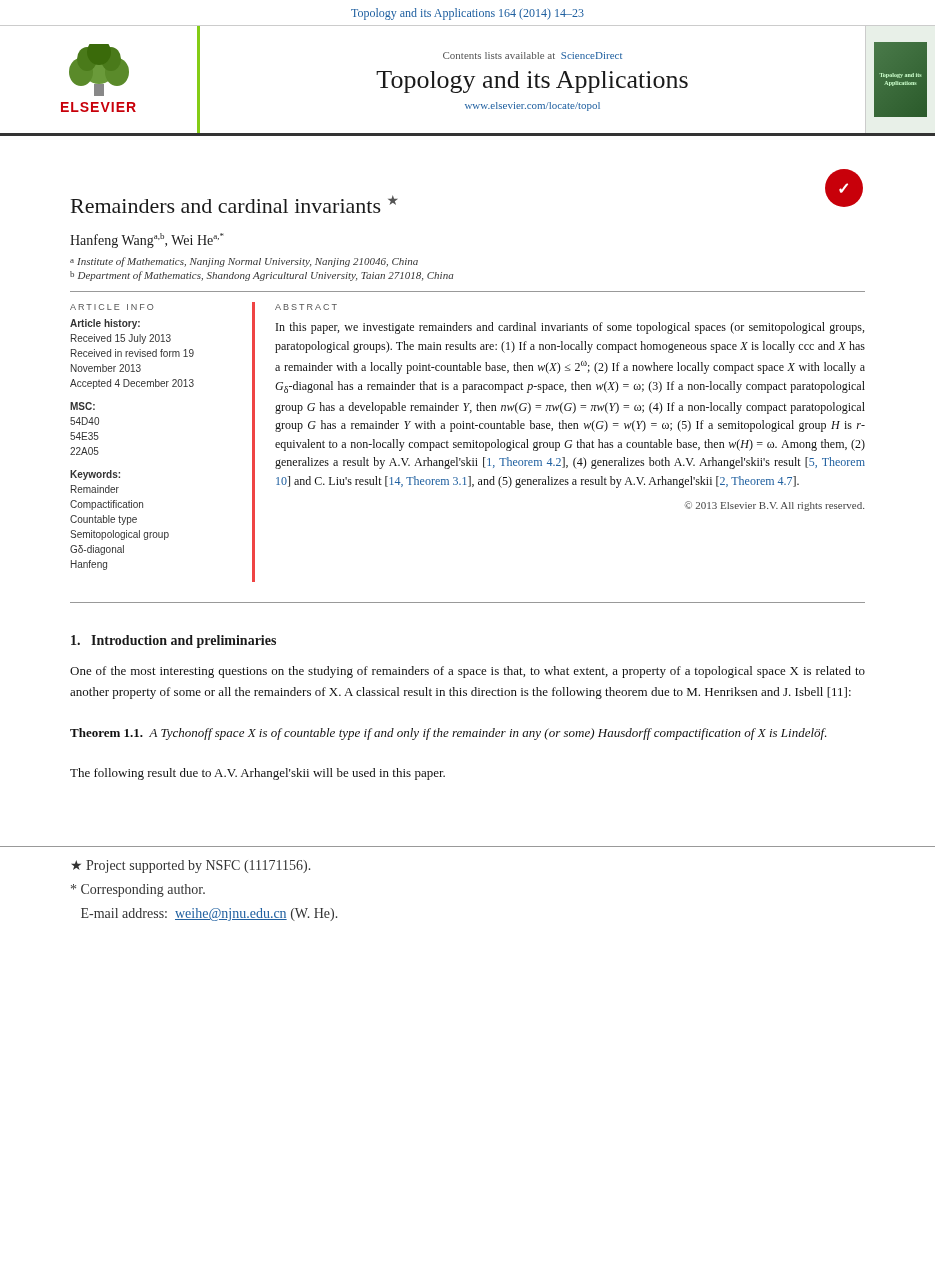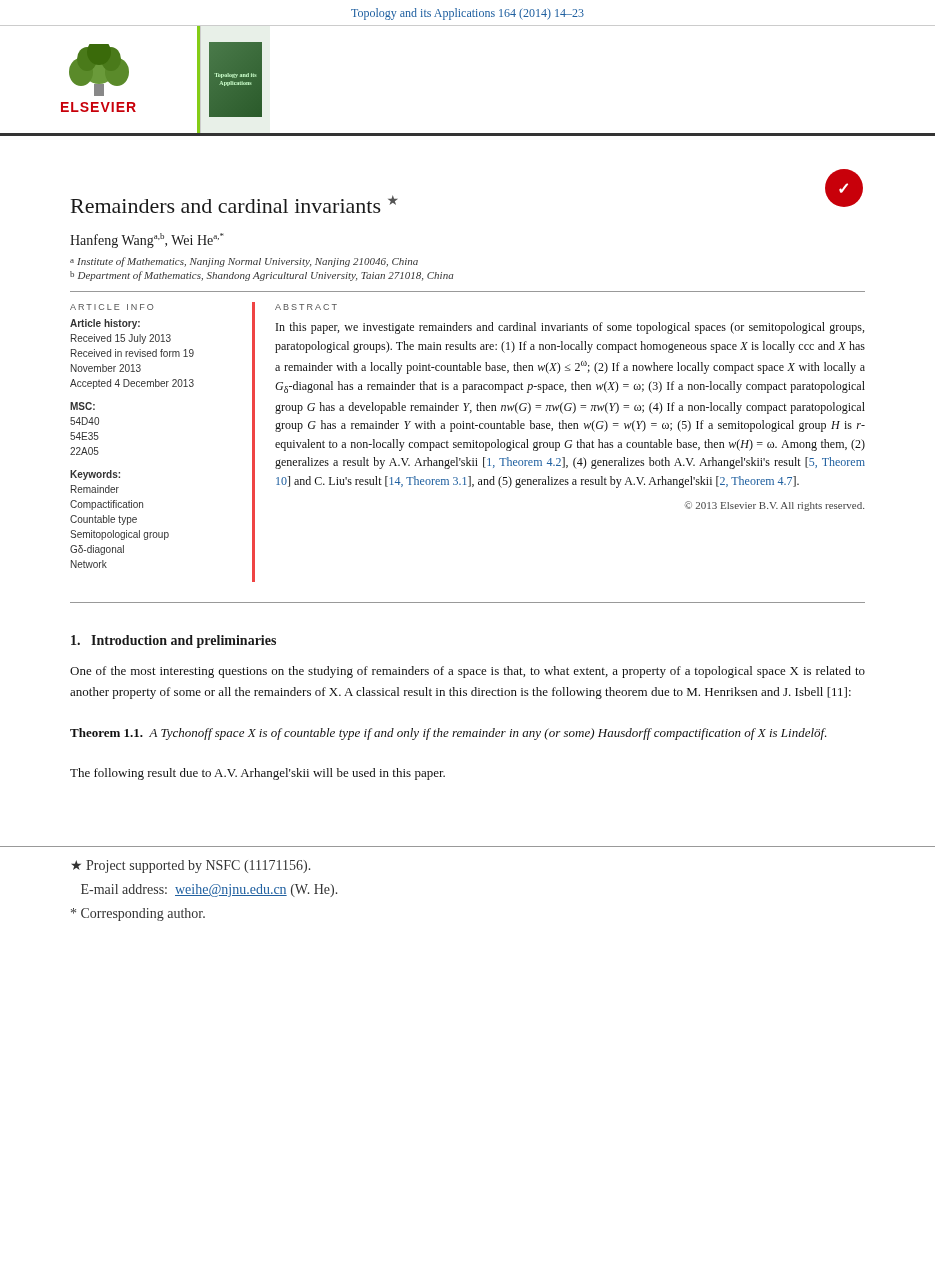--- a/index.html
+++ b/index.html
@@ -315,20 +315,28 @@
         <ellipse cx="22" cy="28" rx="12" ry="14" fill="#5a8a2a"></ellipse>
         <ellipse cx="58" cy="28" rx="12" ry="14" fill="#5a8a2a"></ellipse>
         <ellipse cx="28" cy="15" rx="10" ry="12" fill="#4a7a1a"></ellipse>
         <ellipse cx="52" cy="15" rx="10" ry="12" fill="#4a7a1a"></ellipse>
         <ellipse cx="40" cy="8" rx="12" ry="13" fill="#3a6a0a"></ellipse>
       </svg>
       <div class="elsevier-brand">ELSEVIER</div>
     </div>
   </div>
 
+  <div class="journal-center">
+    <div class="contents-line">
+      <span>Contents lists available at</span>
+      &nbsp;<a href="#">ScienceDirect</a>
+    </div>
+    <div class="journal-title-big">Topology and its Applications</div>
+    <div class="journal-website">www.elsevier.com/locate/topol</div>
+  </div>
 
   <div class="journal-thumb">
     <div class="journal-thumb-inner">
       <div style="font-size:6px;color:#cfc;font-weight:bold;line-height:1.3;">Topology and its Applications</div>
     </div>
   </div>
 </div>
 
 <div class="main-content">
 
@@ -385,21 +393,21 @@
         <div class="info-text">22A05</div>
       </div>
 
       <div class="info-block">
         <div class="info-label">Keywords:</div>
         <div class="info-text">Remainder</div>
         <div class="info-text">Compactification</div>
         <div class="info-text">Countable type</div>
         <div class="info-text">Semitopological group</div>
         <div class="info-text">Gδ-diagonal</div>
-        <div class="info-text">Network</div>
+        <div class="info-text">Hanfeng</div>
       </div>
     </div>
 
     <div class="right-col">
       <div class="section-header">ABSTRACT</div>
       <div class="abstract-text">
         In this paper, we investigate remainders and cardinal invariants of some topological spaces (or semitopological groups, paratopological groups). The main results are: (1) If a non-locally compact homogeneous space <i>X</i> is locally ccc and <i>X</i> has a remainder with a locally point-countable base, then <i>w</i>(<i>X</i>) ≤ 2<sup>ω</sup>; (2) If a nowhere locally compact space <i>X</i> with locally a <i>G</i><sub>δ</sub>-diagonal has a remainder that is a paracompact <i>p</i>-space, then <i>w</i>(<i>X</i>) = ω; (3) If a non-locally compact paratopological group <i>G</i> has a developable remainder <i>Y</i>, then <i>nw</i>(<i>G</i>) = <i>πw</i>(<i>G</i>) = <i>πw</i>(<i>Y</i>) = ω; (4) If a non-locally compact paratopological group <i>G</i> has a remainder <i>Y</i> with a point-countable base, then <i>w</i>(<i>G</i>) = <i>w</i>(<i>Y</i>) = ω; (5) If a semitopological group <i>H</i> is <i>r</i>-equivalent to a non-locally compact semitopological group <i>G</i> that has a countable base, then <i>w</i>(<i>H</i>) = ω. Among them, (2) generalizes a result by A.V. Arhangel'skii [<a href="#">1, Theorem 4.2</a>], (4) generalizes both A.V. Arhangel'skii's result [<a href="#">5, Theorem 10</a>] and C. Liu's result [<a href="#">14, Theorem 3.1</a>], and (5) generalizes a result by A.V. Arhangel'skii [<a href="#">2, Theorem 4.7</a>].
       </div>
       <div class="copyright-line">© 2013 Elsevier B.V. All rights reserved.</div>
     </div>
@@ -431,21 +439,21 @@
   </div>
 
 </div>
 
 <div class="page-footer">
   <div class="footnote">
     <span>★</span>
     <span> Project supported by NSFC (11171156).</span>
   </div>
   <div class="footnote">
+    <span>*</span>
+    <span> Corresponding author.</span>
+  </div>
+  <div class="footnote">
     &nbsp;&nbsp;&nbsp;<span>E-mail address:</span>
     &nbsp;<a href="#">weihe@njnu.edu.cn</a>
     <span> (W. He).</span>
   </div>
-  <div class="footnote">
-    <span>*</span>
-    <span> Corresponding author.</span>
-  </div>
 </div>
 
 </body></html>

